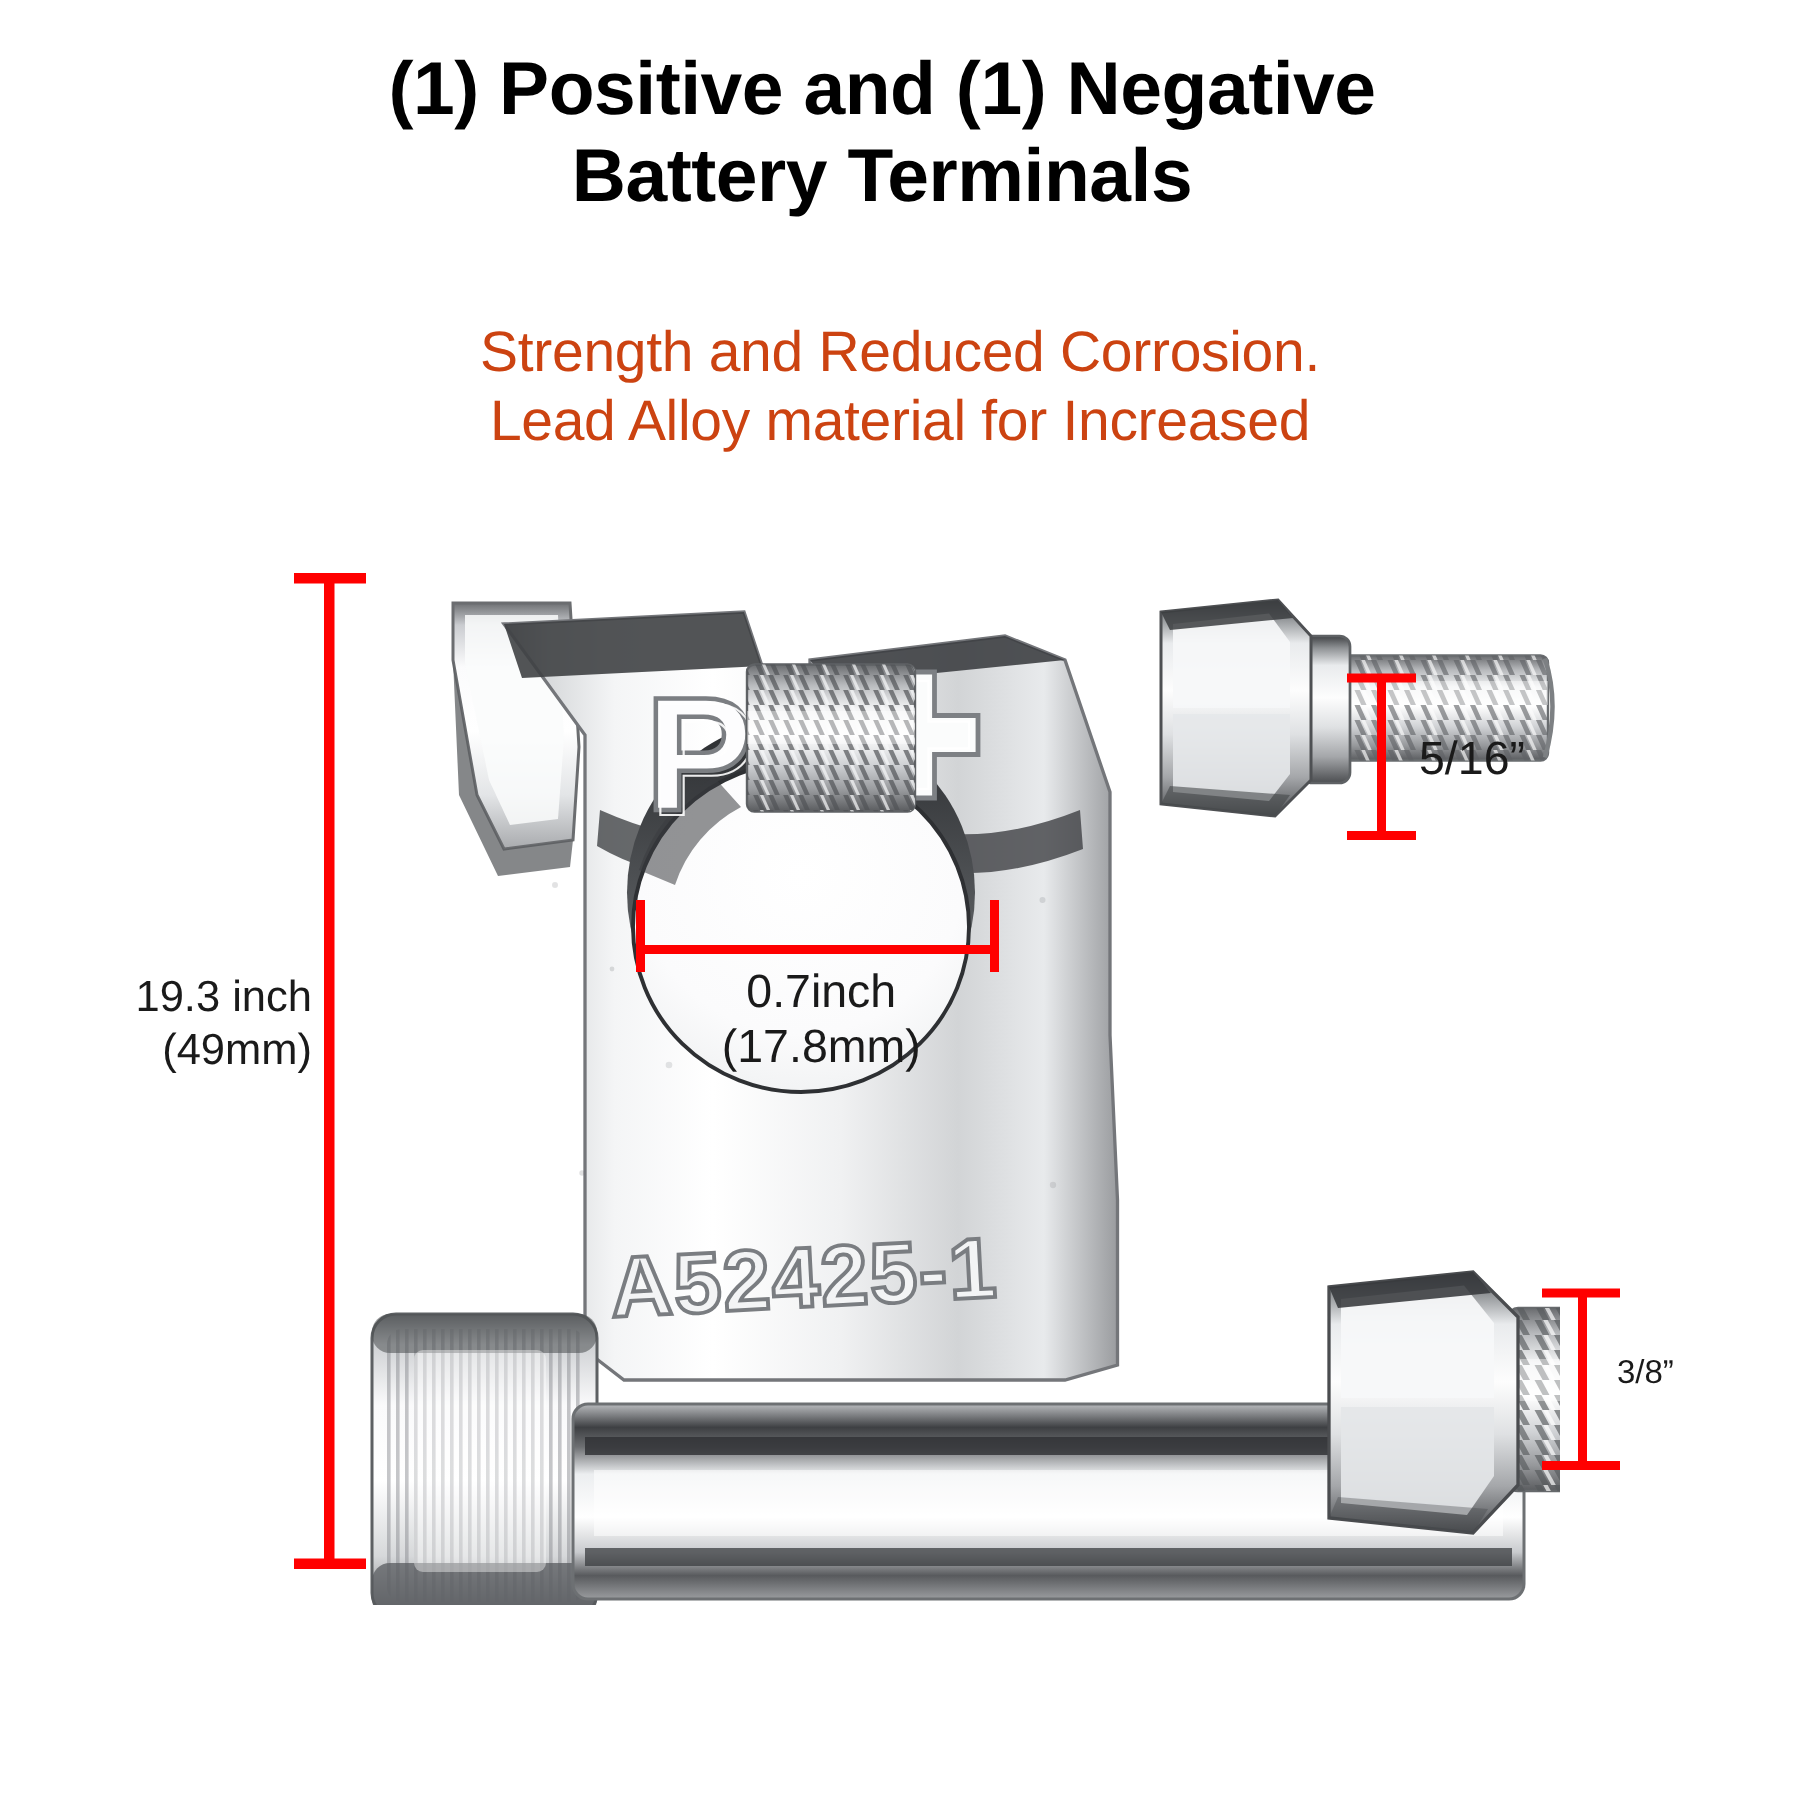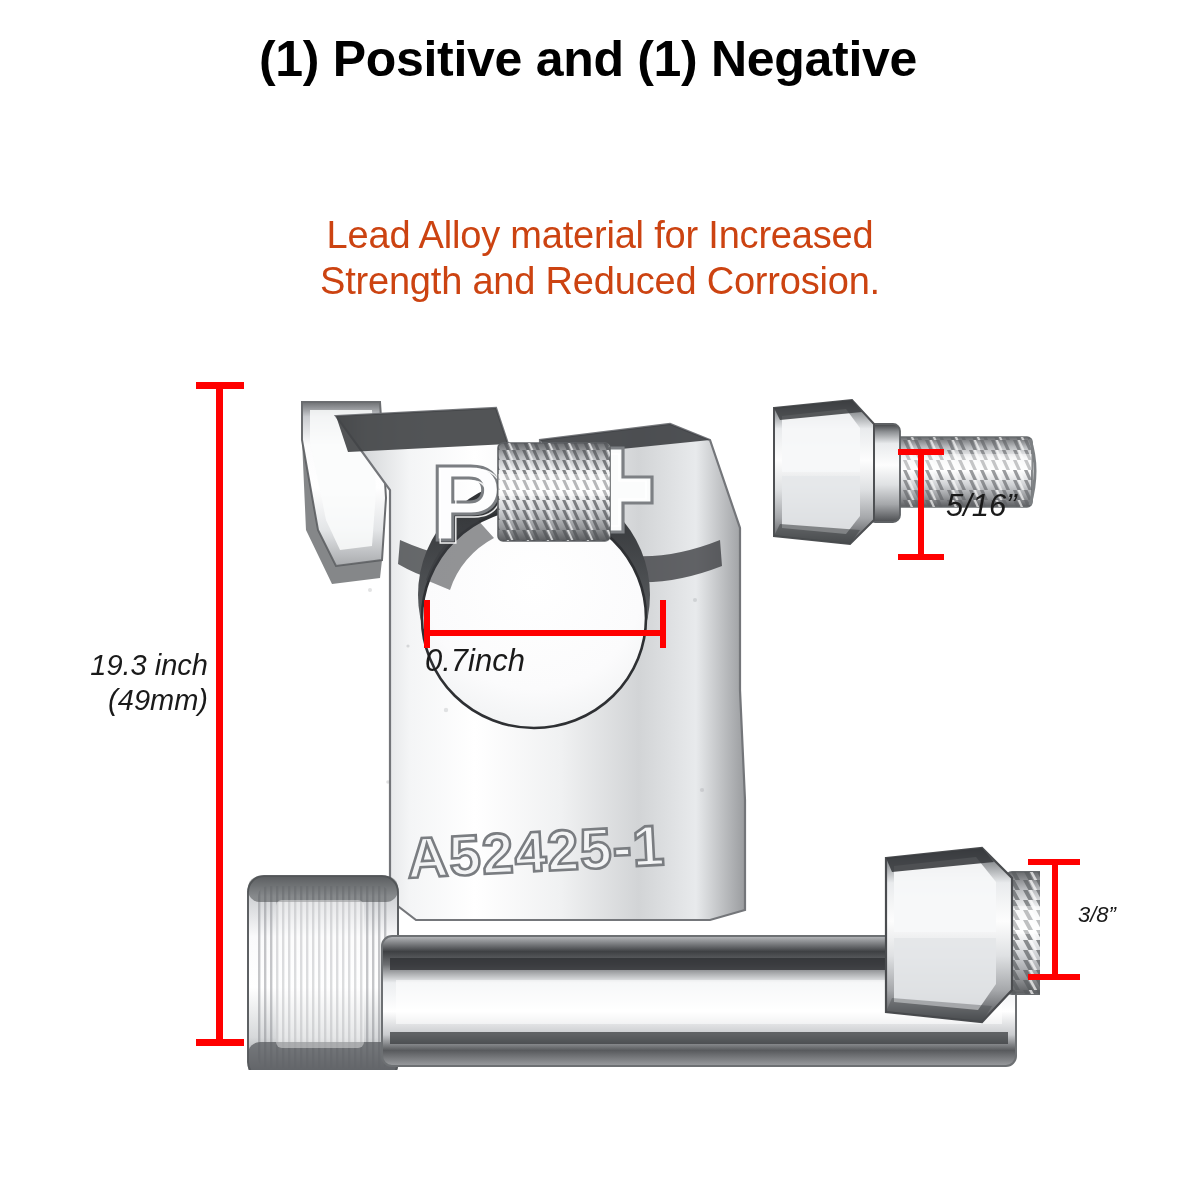--- a/index.html
+++ b/index.html
@@ -58,39 +58,38 @@
   #dim-height-stem  { left: 216px; top: 386px; width: 7px;  height: 660px; }
   #dim-height-cap-t { left: 196px; top: 382px; width: 48px; height: 7px; }
   #dim-height-cap-b { left: 196px; top: 1039px; width: 48px; height: 7px; }
 
   .dim-label {
     position: absolute;
     font-family: "Liberation Sans", sans-serif;
     color: #1a1a1a;
     line-height: 1.2;
     white-space: nowrap;
-    font-style: italic;
   }
   #label-height {
     left: 58px;
     top: 648px;
     width: 150px;
     text-align: right;
     font-size: 29px;
   }
 
   
   #dim-bore-stem  { left: 427px; top: 630px; width: 238px; height: 6px; }
   #dim-bore-cap-l { left: 424px; top: 600px; width: 6px;  height: 48px; }
   #dim-bore-cap-r { left: 660px; top: 600px; width: 6px;  height: 48px; }
   #label-bore {
     left: 425px;
     top: 642px;
     width: 245px;
-    text-align: left;
+    text-align: center;
     font-size: 31px;
   }
 
   
   #dim-516-stem  { left: 918px; top: 452px; width: 6px;  height: 108px; }
   #dim-516-cap-t { left: 898px; top: 449px; width: 46px; height: 6px; }
   #dim-516-cap-b { left: 898px; top: 554px; width: 46px; height: 6px; }
   #label-516 {
     left: 946px;
     top: 487px;
@@ -114,25 +113,26 @@
     top: 380px;
     width: 800px;
     height: 690px;
   }
 </style>
 </head>
 <body>
 
 <div class="title-block">
   <span class="title-line">(1) Positive and (1) Negative</span>
+  <span class="title-line">Battery Terminals</span>
 </div>
 
 <div class="subtitle-block">
+  <span class="subtitle-line">Strength and Reduced Corrosion.</span>
   <span class="subtitle-line">Lead Alloy material for Increased</span>
-  <span class="subtitle-line">Strength and Reduced Corrosion.</span>
 </div>
 
 <svg id="product-photo" viewBox="0 0 800 690" xmlns="http://www.w3.org/2000/svg">
   <defs>
 
     <linearGradient id="chromeBody" x1="0" y1="0" x2="1" y2="0">
       <stop offset="0%" stop-color="#8f9093"></stop>
       <stop offset="7%" stop-color="#d7d9db"></stop>
       <stop offset="18%" stop-color="#f4f5f6"></stop>
       <stop offset="34%" stop-color="#ffffff"></stop>
@@ -330,20 +330,21 @@
 <div class="dim-label" id="label-height">
   <div>19.3 inch</div>
   <div>(49mm)</div>
 </div>
 
 <div class="dim-red" id="dim-bore-stem"></div>
 <div class="dim-red" id="dim-bore-cap-l"></div>
 <div class="dim-red" id="dim-bore-cap-r"></div>
 <div class="dim-label" id="label-bore">
   <div>0.7inch</div>
+  <div>(17.8mm)</div>
 </div>
 
 <div class="dim-red" id="dim-516-stem"></div>
 <div class="dim-red" id="dim-516-cap-t"></div>
 <div class="dim-red" id="dim-516-cap-b"></div>
 <div class="dim-label" id="label-516">5/16”</div>
 
 <div class="dim-red" id="dim-38-stem"></div>
 <div class="dim-red" id="dim-38-cap-t"></div>
 <div class="dim-red" id="dim-38-cap-b"></div>

